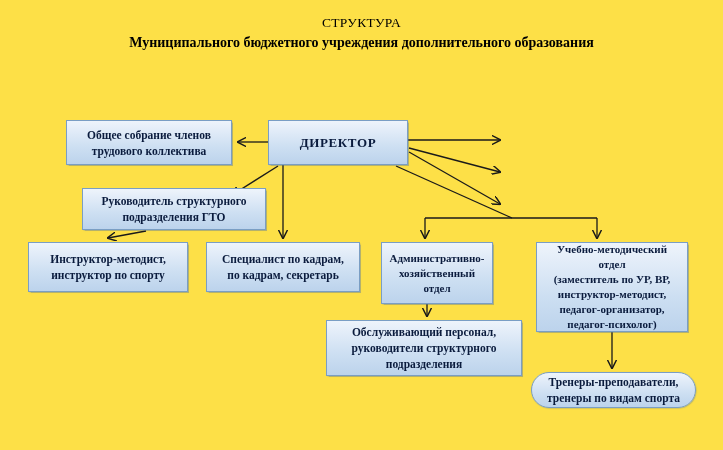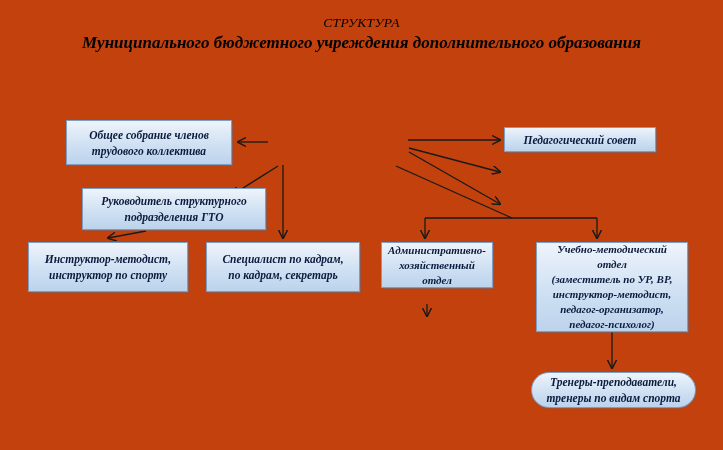--- a/index.html
+++ b/index.html
@@ -4,45 +4,44 @@
 <style>
   html, body {
     margin: 0;
     padding: 0;
     background: #ffffff;
   }
   #canvas {
     position: relative;
     width: 723px;
     height: 450px;
-    background: #c2410c;
+    background: #fde047;
     overflow: hidden;
     font-family: "Liberation Serif", "DejaVu Serif", serif;
-    font-style: italic;
   }
 
   
   .title-block {
     position: absolute;
     left: 0;
     top: 14px;
     width: 723px;
     text-align: center;
   }
   .title-line1 {
     font-family: "Liberation Serif", "DejaVu Serif", serif;
     font-size: 13.5px;
     font-weight: normal;
     color: #000000;
     letter-spacing: 0.3px;
     line-height: 18px;
   }
   .title-line2 {
     font-family: "Liberation Serif", "DejaVu Serif", serif;
-    font-size: 17px;
+    font-size: 14px;
     font-weight: bold;
     color: #000000;
     line-height: 21px;
   }
   .title-line3 {
     font-family: "Liberation Serif", "DejaVu Serif", serif;
     font-size: 14.5px;
     font-weight: bold;
     color: #000000;
     text-decoration: underline;
@@ -84,21 +83,21 @@
 
   
   #n-director   { left: 268px; top: 120px; width: 140px; height: 45px; font-size: 13px; letter-spacing: 0.6px; }
   #n-assembly   { left: 66px;  top: 120px; width: 166px; height: 45px; font-size: 11.5px; line-height: 16px; align-items: center; }
   #n-pedsovet   { left: 504px; top: 127px; width: 152px; height: 25px; font-size: 11.5px; }
   #n-metsovet   { left: 504px; top: 159px; width: 152px; height: 25px; font-size: 11.5px; }
   #n-parsovet   { left: 504px; top: 191px; width: 152px; height: 25px; font-size: 11.5px; }
   #n-gto        { left: 82px;  top: 188px; width: 184px; height: 42px; font-size: 11.5px; line-height: 16px; }
   #n-instructor { left: 28px;  top: 242px; width: 160px; height: 50px; font-size: 11.5px; line-height: 16px; }
   #n-hr         { left: 206px; top: 242px; width: 154px; height: 50px; font-size: 11.5px; line-height: 16px; }
-  #n-admin      { left: 381px; top: 242px; width: 112px; height: 46px; font-size: 11px;  line-height: 15px; }
+  #n-admin      { left: 381px; top: 242px; width: 112px; height: 62px; font-size: 11px;  line-height: 15px; }
   #n-umo        { left: 536px; top: 242px; width: 152px; height: 90px; font-size: 11px;  line-height: 15px; }
   #n-service    { left: 326px; top: 320px; width: 196px; height: 56px; font-size: 11.5px; line-height: 16px; }
   #n-trainers   { left: 531px; top: 372px; width: 165px; height: 36px; font-size: 11.5px; line-height: 16px; border-radius: 18px; }
 </style>
 </head>
 <body>
 
 <div id="canvas">
 
   <div class="title-block">
@@ -140,29 +139,29 @@
       <path d="M 425 218 L 425 238" marker-end="url(#arrowhead-open)"></path>
 
       <path d="M 597 218 L 597 238" marker-end="url(#arrowhead-open)"></path>
 
       <path d="M 427 304 L 427 316" marker-end="url(#arrowhead-open)"></path>
 
       <path d="M 612 332 L 612 368" marker-end="url(#arrowhead-open)"></path>
     </g>
   </svg>
 
+  <div class="node" id="n-director">
+    <span class="txt">ДИРЕКТОР</span>
+  </div>
 
   <div class="node" id="n-assembly">
     <span class="txt">Общее собрание членов
 трудового коллектива</span>
   </div>
 
-  <div class="node" id="n-pedsovet">
-    <span class="txt">Педагогический совет</span>
-  </div>
 
 
 
   <div class="node" id="n-gto">
     <span class="txt">Руководитель структурного
 подразделения ГТО</span>
   </div>
 
   <div class="node" id="n-instructor">
     <span class="txt">Инструктор-методист,
@@ -182,19 +181,24 @@
 
   <div class="node" id="n-umo">
     <span class="txt">Учебно-методический
 отдел
 (заместитель по УР, ВР,
 инструктор-методист,
 педагог-организатор,
 педагог-психолог)</span>
   </div>
 
+  <div class="node" id="n-service">
+    <span class="txt">Обслуживающий  персонал,
+руководители структурного
+подразделения</span>
+  </div>
 
   <div class="node" id="n-trainers">
     <span class="txt">Тренеры-преподаватели,
 тренеры по видам спорта</span>
   </div>
 
 </div>
 
 </body></html>

